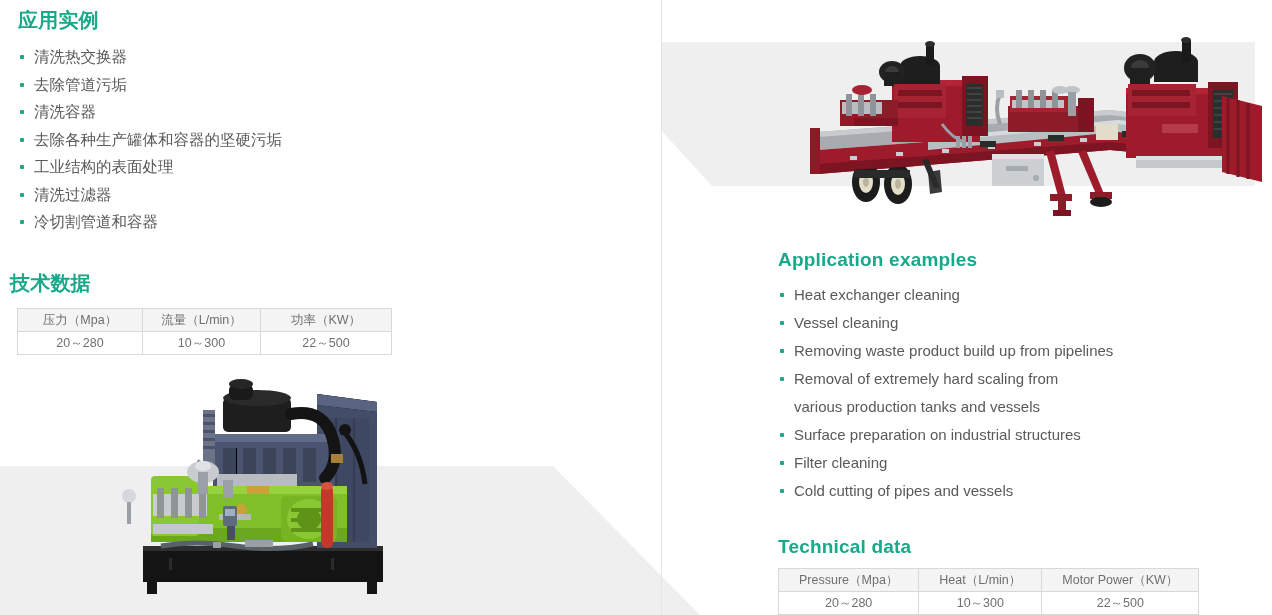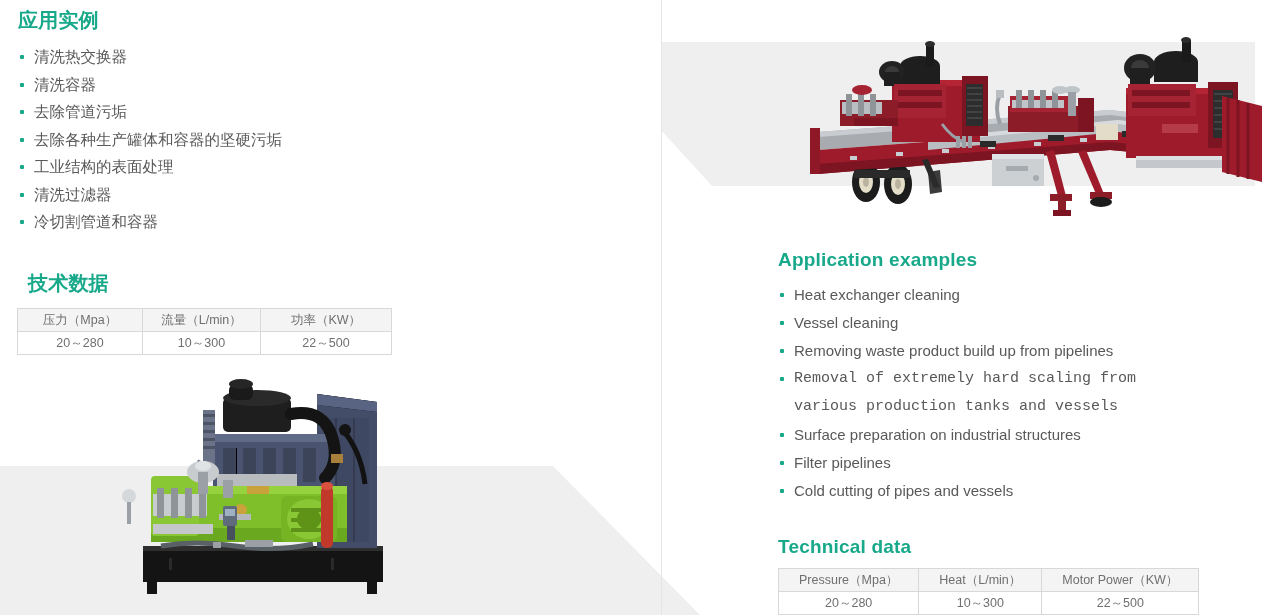--- a/index.html
+++ b/index.html
@@ -90,21 +90,21 @@
   .list-cn li {
     font-size: 15.5px;
     line-height: 27.5px;
   }
   .list-cn li::before { top: 12px; }
   .list-en li {
     font-size: 15px;
     line-height: 28px;
   }
   .list-en li::before { top: 12px; }
-  .list-en li .wrap-line { display: block; font-family: Liberation Mono, monospace; }
+  .list-en li .wrap-line { display: block; }
 
   
   table.spec-table {
     border-collapse: collapse;
     table-layout: fixed;
     color: #6b6b6b;
     background: #ffffff;
   }
   table.spec-table th,
   table.spec-table td {
@@ -150,29 +150,29 @@
   <div class="gray-shape" id="shape-top-right"></div>
   <div class="gray-shape" id="shape-bottom-left"></div>
   <div id="divider"></div>
 
   <div class="column" id="col-left">
 
     <h2 class="section-heading heading-cn" style="position:absolute; left:18px; top:8px;">应用实例</h2>
 
     <ul class="bullets list-cn" style="position:absolute; left:18px; top:43px; width:600px;">
       <li><span>清洗热交换器</span></li>
+      <li><span>去除管道污垢</span></li>
       <li><span>清洗容器</span></li>
-      <li><span>去除管道污垢</span></li>
       <li><span>去除各种生产罐体和容器的坚硬污垢</span></li>
       <li><span>工业结构的表面处理</span></li>
       <li><span>清洗过滤器</span></li>
       <li><span>冷切割管道和容器</span></li>
     </ul>
 
-    <h2 class="section-heading heading-cn" style="position:absolute; left:28px; top:271px;">技术数据</h2>
+    <h2 class="section-heading heading-cn" style="position:absolute; left:10px; top:271px;">技术数据</h2>
 
     <table class="spec-table" id="table-cn" style="position:absolute; left:17px; top:308px;">
       <colgroup>
           <col class="c1">
           <col class="c2">
           <col class="c3">
         </colgroup>
       <thead>
         <tr>
           <th>压力（Mpa）</th>
@@ -443,21 +443,21 @@
 
     <ul class="bullets list-en" style="position:absolute; left:115px; top:267px; width:470px;">
       <li><span>Heat exchanger cleaning</span></li>
       <li><span>Vessel cleaning</span></li>
       <li><span>Removing waste product build up from pipelines</span></li>
       <li>
         <span class="wrap-line">Removal of extremely hard scaling from</span>
         <span class="wrap-line">various production tanks and vessels</span>
       </li>
       <li><span>Surface preparation on industrial structures</span></li>
-      <li><span>Filter pipelines</span></li>
+      <li><span>Filter cleaning</span></li>
       <li><span>Cold cutting of pipes and vessels</span></li>
     </ul>
 
     <h2 class="section-heading heading-en" style="position:absolute; left:115px; top:521px;">Technical data</h2>
 
     <table class="spec-table" id="table-en" style="position:absolute; left:115px; top:554px;">
       <colgroup>
           <col class="c1">
           <col class="c2">
           <col class="c3">

